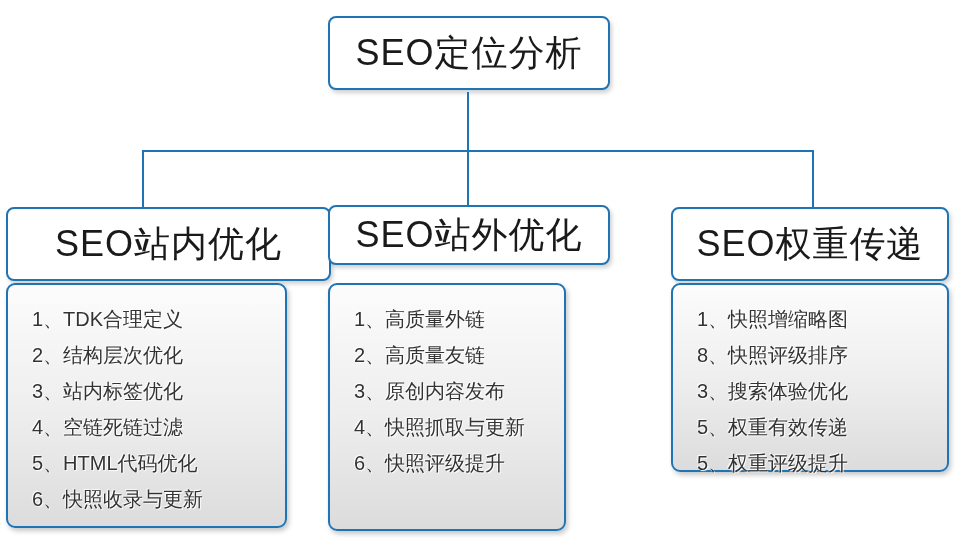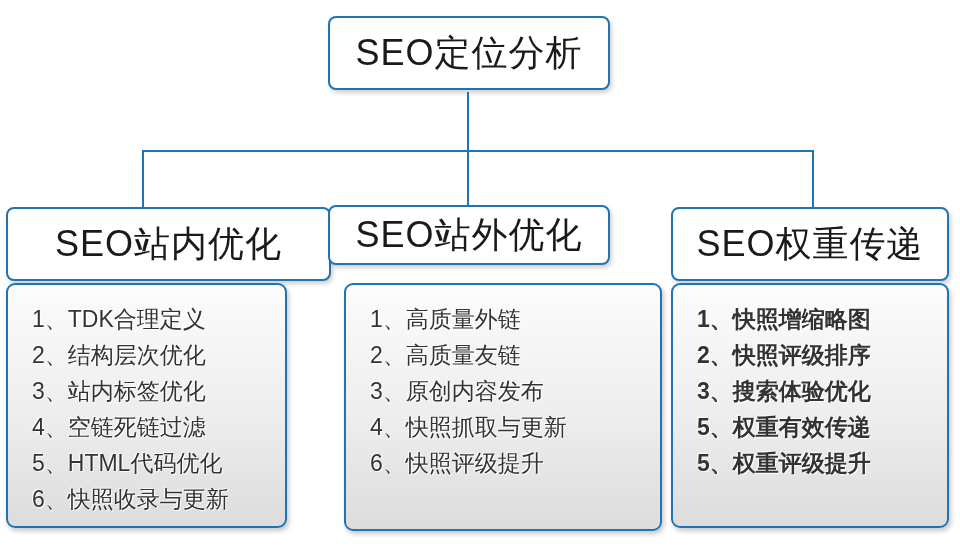--- a/index.html
+++ b/index.html
@@ -36,21 +36,21 @@
   .list-box {
     position: absolute;
     box-sizing: border-box;
     border: 2px solid var(--accent);
     border-radius: 9px;
     background: linear-gradient(180deg, #fcfcfc 0%, #ededed 55%, #dcdcdc 100%);
     box-shadow: 2px 3px 5px rgba(0,0,0,0.22);
     padding: 16px 0 0 24px;
   }
   .list-item {
-    font-size: 23px;
+    font-size: 20px;
     line-height: 36px;
     color: #333333;
     text-shadow: 1px 1px 1px #ffffff, -1px -1px 1px #ffffff;
     white-space: nowrap;
   }
 </style>
 </head>
 <body>
 
 <div class="canvas">
@@ -73,32 +73,32 @@
     <div class="list-item">2、结构层次优化</div>
     <div class="list-item">3、站内标签优化</div>
     <div class="list-item">4、空链死链过滤</div>
     <div class="list-item">5、HTML代码优化</div>
     <div class="list-item">6、快照收录与更新</div>
   </div>
 
   <div class="node" style="left:328px; top:205px; width:282px; height:60px;">
     <span class="node-title">SEO站外优化</span>
   </div>
-  <div class="list-box" style="left:328px; top:283px; width:318px; height:248px;margin-left:16px;">
+  <div class="list-box" style="left:328px; top:283px; width:238px; height:248px;">
     <div class="list-item">1、高质量外链</div>
     <div class="list-item">2、高质量友链</div>
     <div class="list-item">3、原创内容发布</div>
     <div class="list-item">4、快照抓取与更新</div>
     <div class="list-item">6、快照评级提升</div>
   </div>
 
   <div class="node" style="left:671px; top:207px; width:278px; height:74px;text-align:right;">
     <span class="node-title">SEO权重传递</span>
   </div>
-  <div class="list-box" style="left:671px; top:283px; width:278px; height:245px;font-weight:bold;">
+  <div class="list-box" style="left:671px; top:283px; width:278px; height:189px;">
     <div class="list-item">1、快照增缩略图</div>
-    <div class="list-item">2、快照评级排序</div>
+    <div class="list-item">8、快照评级排序</div>
     <div class="list-item">3、搜索体验优化</div>
     <div class="list-item">5、权重有效传递</div>
     <div class="list-item">5、权重评级提升</div>
   </div>
 
 </div>
 
 </body></html>

